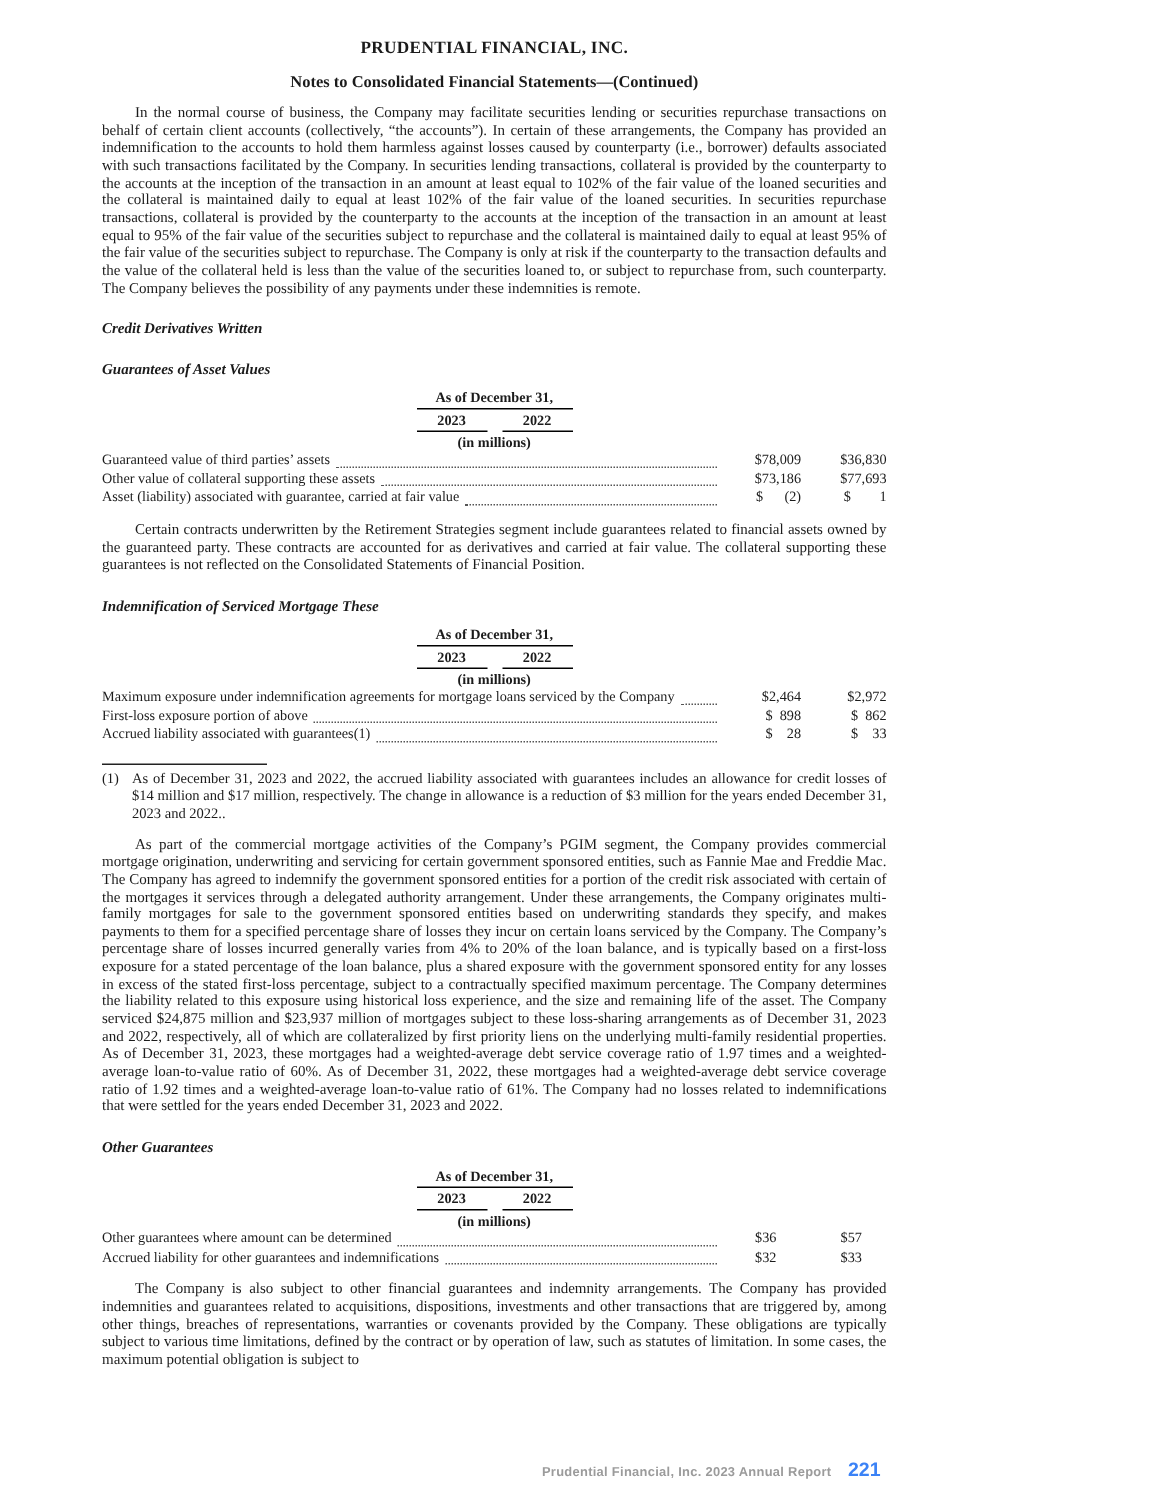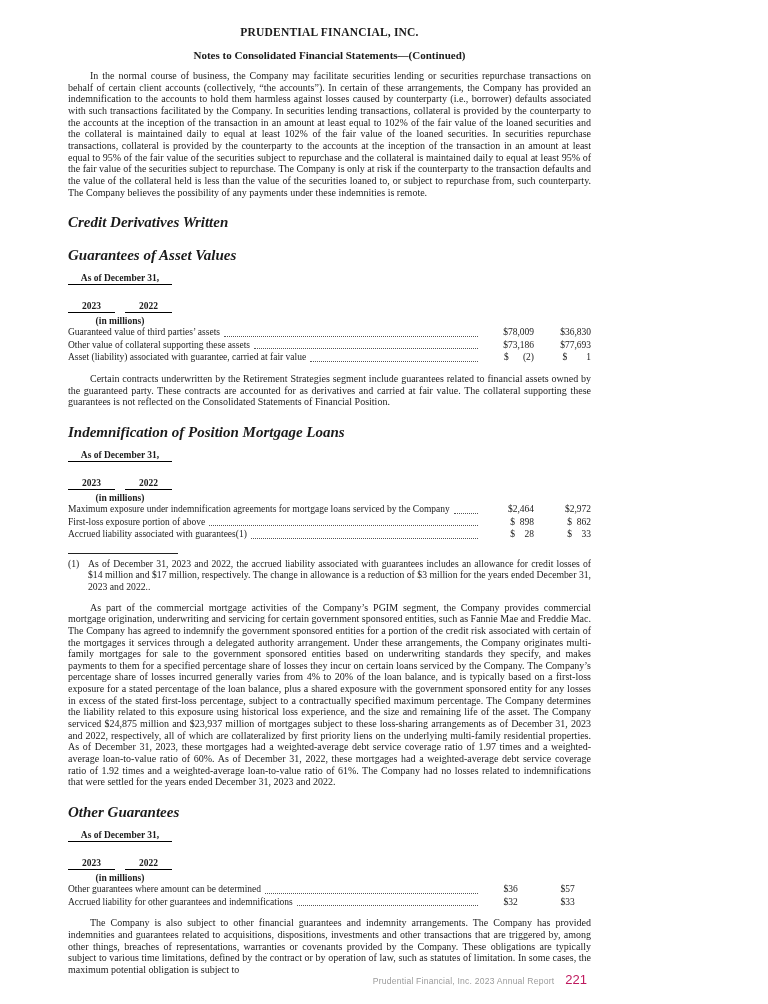--- a/index.html
+++ b/index.html
@@ -18,32 +18,32 @@
   .doc-subtitle {
     text-align: center; font-weight: bold; font-size: 11px; margin-top: 11px;
   }
 
   p.body {
     font-size: 10px; line-height: 11.65px; text-align: justify;
     text-indent: 22px; margin: 9px 0 0 0;
   }
 
   h3.section {
-    font-size: 15px; font-style: italic; font-weight: bold;
+    font-size: 10px; font-style: italic; font-weight: bold;
     margin: 16px 0 9px 0;
   }
 
   
   .fin-table { font-size: 9.5px; margin: 2px 0 2px 0; }
-  .t-head { display: flex; flex-direction: column; align-items: flex-start; }
+  .t-head { display: flex; flex-direction: column; align-items: center; }
   .period {
     width: 104px; text-align: center; font-weight: bold;
     border-bottom: 1px solid #000; padding-bottom: 1px;
   }
-  .years { display: flex; gap: 10px; margin-top: 16px; }
+  .years { display: flex; gap: 10px; margin-top: 3px; }
   .year {
     width: 47px; text-align: center; font-weight: bold;
     border-bottom: 1px solid #000; padding-bottom: 1px;
   }
   .units {
     width: 104px; text-align: center; font-weight: bold; margin-top: 3px;
   }
   .t-row { display: flex; align-items: flex-end; line-height: 11.6px; margin-top: 1px; }
   .lbl { white-space: nowrap; }
   .dots {
@@ -58,23 +58,24 @@
   .fn-rule { width: 110px; border-top: 1px solid #222; margin: 12px 0 4px 0; }
   .footnote { display: flex; font-size: 9.7px; line-height: 11.6px; }
   .fn-marker { width: 20px; flex: 0 0 20px; }
   .fn-text { flex: 1; text-align: justify; }
 
   
   .footer {
     position: absolute; right: 41px; bottom: 17px;
     display: flex; align-items: baseline;
     font-family: "Liberation Sans", "DejaVu Sans", sans-serif;
+    font-weight: bold;
   }
   .report-name { font-size: 8.6px; color: #9b9b9b; letter-spacing: 0.2px; }
-  .page-num { font-size: 13px; color: #be185d; margin-left: 11px; }
+  .page-num { font-size: 13px; color: #3b82f6; margin-left: 11px; }
 </style>
 </head>
 <body>
 
 <div class="page">
   <div class="content">
 
     <div class="doc-title">PRUDENTIAL FINANCIAL, INC.</div>
     <div class="doc-subtitle">Notes to Consolidated Financial Statements—(Continued)</div>
 
@@ -108,21 +109,21 @@
       <div class="t-row">
         <span class="lbl">Asset (liability) associated with guarantee, carried at fair value</span>
         <span class="dots"></span>
         <span class="val">$      (2)</span>
         <span class="val">$        1</span>
       </div>
     </div>
 
     <p class="body">Certain contracts underwritten by the Retirement Strategies segment include guarantees related to financial assets owned by the guaranteed party. These contracts are accounted for as derivatives and carried at fair value. The collateral supporting these guarantees is not reflected on the Consolidated Statements of Financial Position.</p>
 
-    <h3 class="section">Indemnification of Position Mortgage Loans</h3>
+    <h3 class="section">Indemnification of Serviced Mortgage These</h3>
 
     <div class="fin-table">
       <div class="t-head">
         <div class="period">As of December 31,</div>
         <div class="years">
           <div class="year">2023</div>
           <div class="year">2022</div>
         </div>
         <div class="units">(in millions)</div>
       </div>

